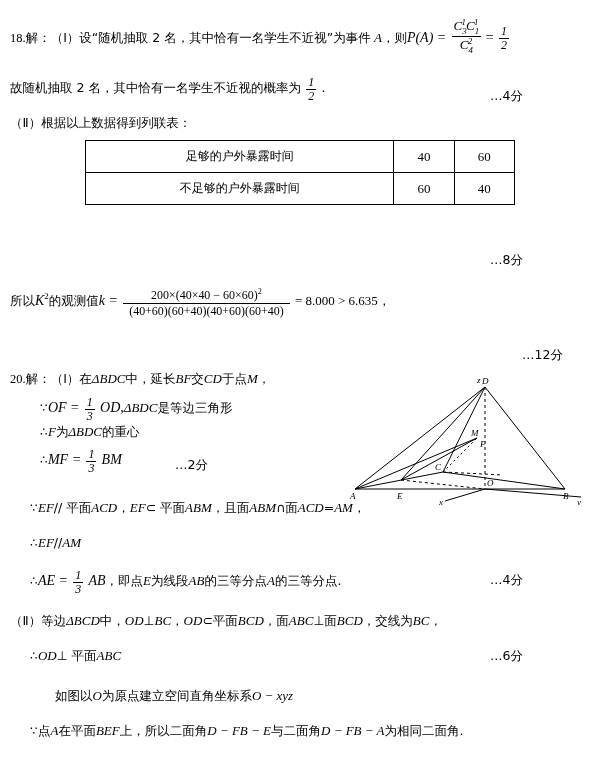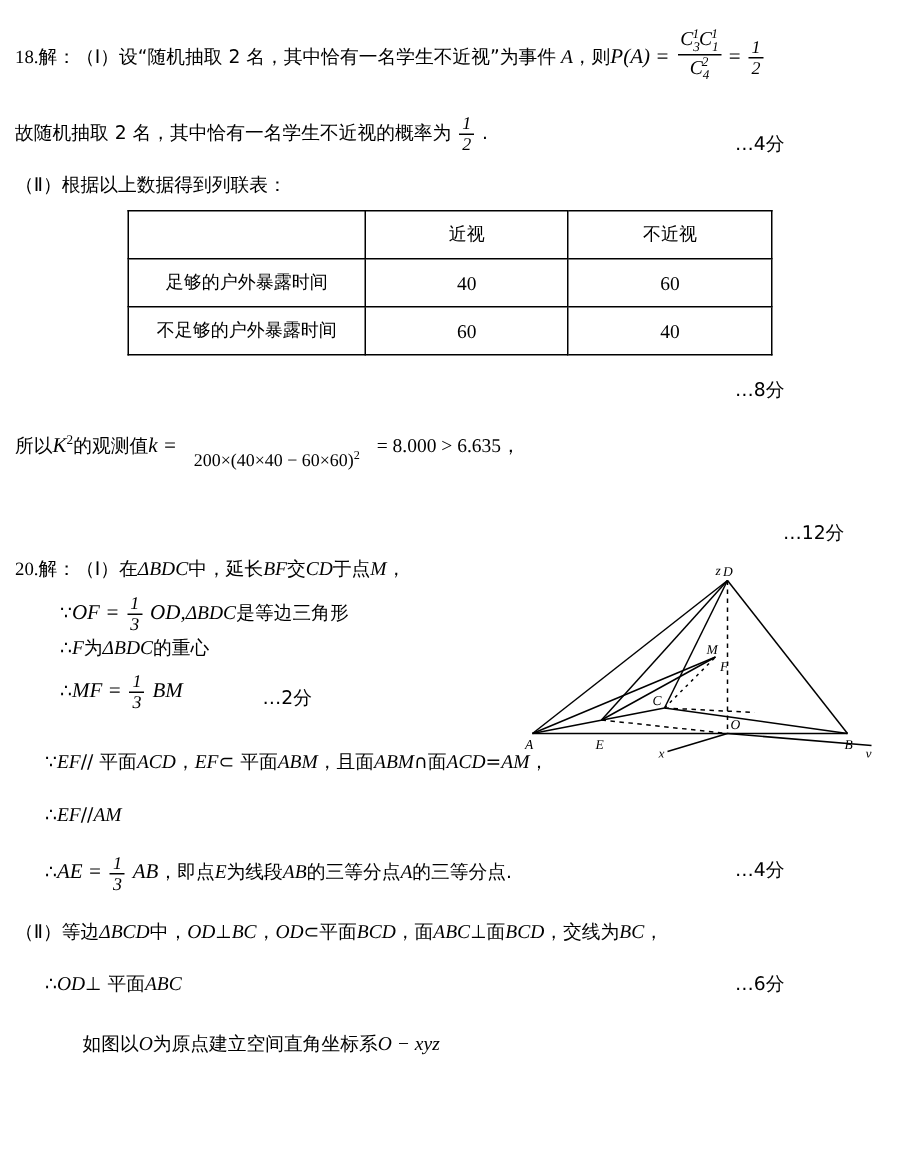--- a/index.html
+++ b/index.html
@@ -99,44 +99,40 @@
     <span class="cn">.</span>
   </div>
   <div class="score" style="left:490px; top:88px;">…4分</div>
 
   <div class="line" style="left:10px; top:115px;">
     <span class="cn">（Ⅱ）</span><span class="cn">根据以上数据得到列联表：</span>
   </div>
 
   <table class="contingency" style="left:85px; top:140px; width:430px;">
     <tbody>
-        <tr>
-      <td style="width:160px;"></td>
-      <td style="width:135px;">近视</td>
-      <td style="width:135px;">不近视</td>
-    </tr>
     <tr>
       <td class="lead">足够的户外暴露时间</td>
       <td class="num">40</td>
       <td class="num">60</td>
     </tr>
     <tr>
       <td class="lead">不足够的户外暴露时间</td>
       <td class="num">60</td>
       <td class="num">40</td>
     </tr>
   </tbody>
     </table>
 
   <div class="score" style="left:490px; top:252px;">…8分</div>
 
   <div class="line" style="left:10px; top:288px;">
     <span class="cn">所以</span><span class="it" style="font-size:14px;">K</span><sup class="s" style="font-style:normal;">2</sup><span class="cn">的观测值</span><span class="it" style="font-size:14px;">k =</span>
     <span class="frac big" style="font-size:13px; vertical-align:-0.75em;">
       <span class="num" style="font-style:normal; padding:0 6px 1px 6px;"><span>200×(40×40 − 60×60)</span><sup class="s" style="font-style:normal;">2</sup></span>
+      <span class="den" style="font-style:normal; padding:1px 6px 0 6px;">(40+60)(60+40)(40+60)(60+40)</span>
     </span>
     <span style="font-size:13px;">= 8.000 &gt; 6.635，</span>
   </div>
 
   <div class="score" style="left:490px; top:347px;margin-left:32px;">…12分</div>
 
   <div class="line" style="left:10px; top:371px;">
     <span class="mark">20.</span><span class="cn">解：</span><span class="cn">（Ⅰ）</span><span class="cn">在</span><span class="it">ΔBDC</span><span class="cn">中，延长</span><span class="it">BF</span><span class="cn">交</span><span class="it">CD</span><span class="cn">于点</span><span class="it">M</span><span class="cn">，</span>
   </div>
 
@@ -187,20 +183,23 @@
 
   <div class="line" style="left:30px; top:648px;">
     <span class="cn">∴</span><span class="it">OD</span><span class="cn">⊥ 平面</span><span class="it">ABC</span>
   </div>
   <div class="score" style="left:490px; top:648px;">…6分</div>
 
   <div class="line" style="left:55px; top:688px;">
     <span class="cn">如图以</span><span class="it">O</span><span class="cn">为原点建立空间直角坐标系</span><span class="it">O − xyz</span>
   </div>
 
+  <div class="line" style="left:30px; top:723px;">
+    <span class="cn">∵</span><span class="cn">点</span><span class="it">A</span><span class="cn">在平面</span><span class="it">BEF</span><span class="cn">上，所以二面角</span><span class="it">D − FB − E</span><span class="cn">与二面角</span><span class="it">D − FB − A</span><span class="cn">为相同二面角.</span>
+  </div>
 
   <svg class="figure" style="left:325px; top:375px;" width="265" height="130" viewBox="0 0 265 130">
 
     <g stroke="#000" fill="none" stroke-width="1">
 
       <path d="M30,114 L240,114"></path>
       <path d="M30,114 L160,12"></path>
       <path d="M160,12 L240,114"></path>
 
       <path d="M30,114 L118,97"></path>

